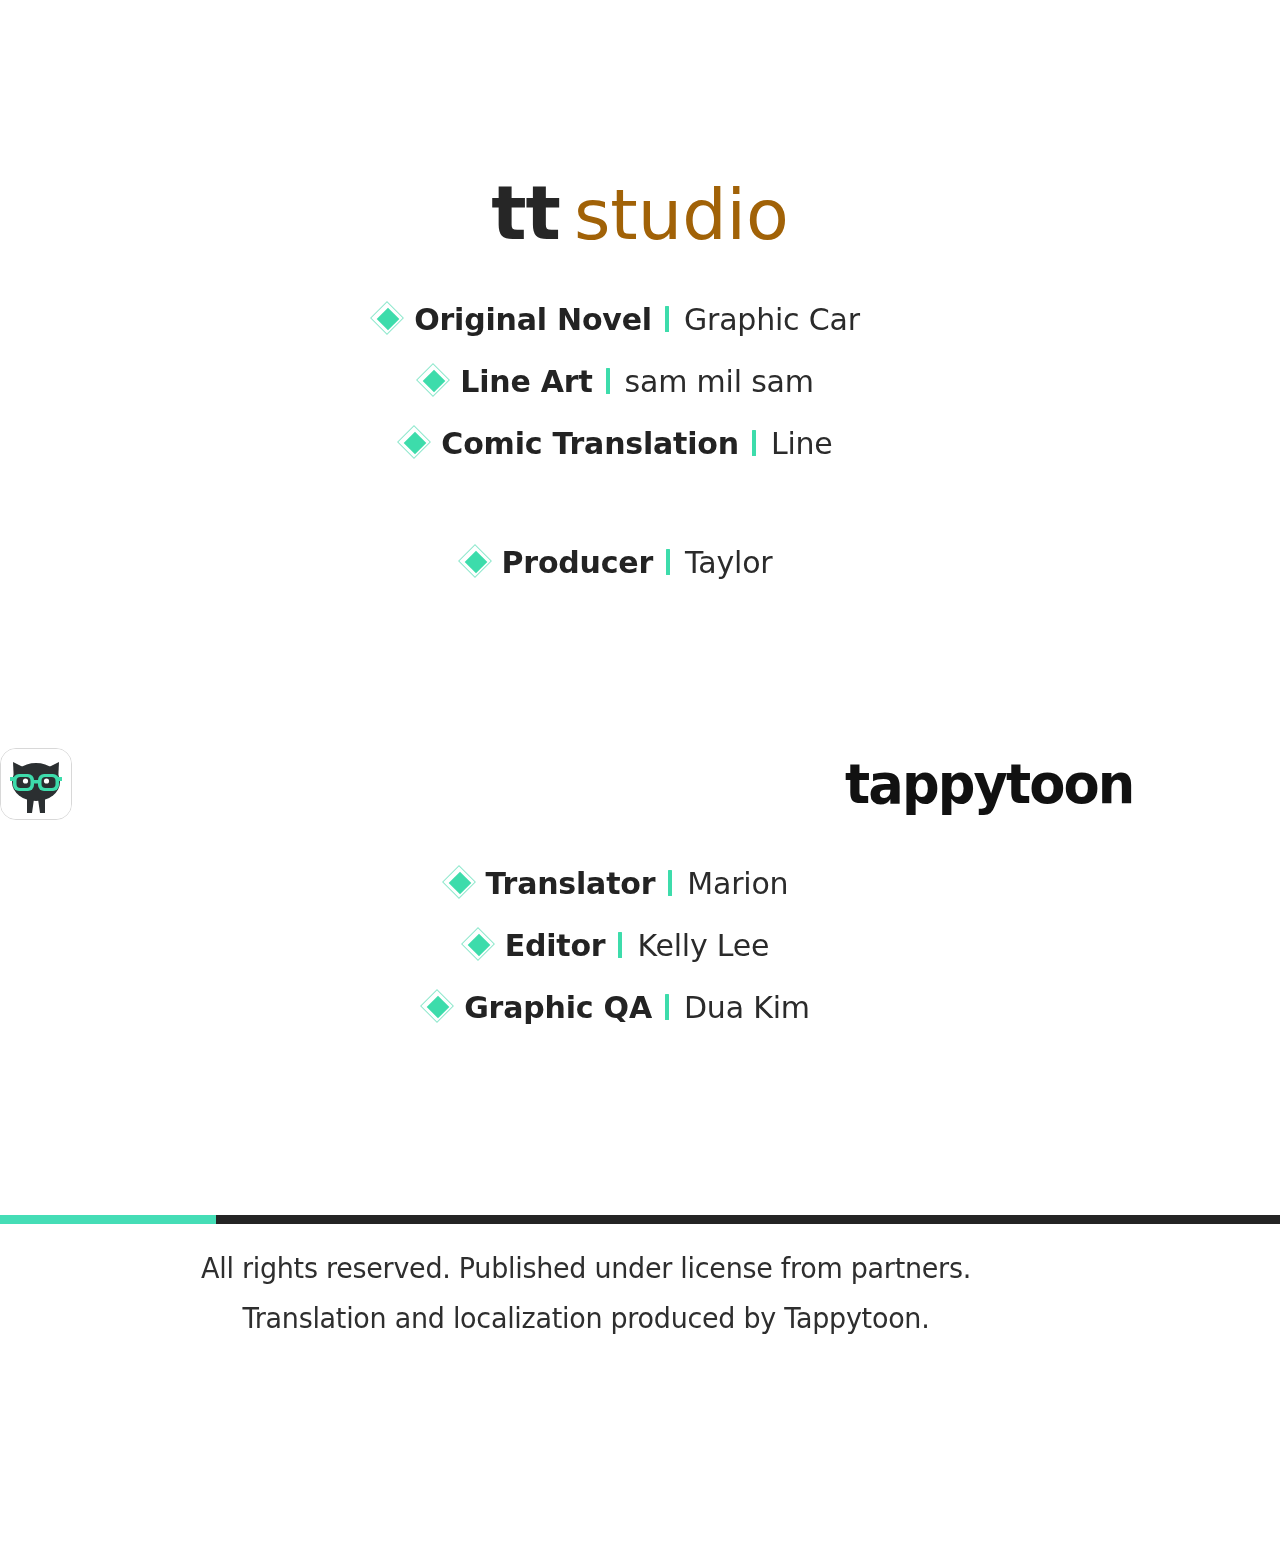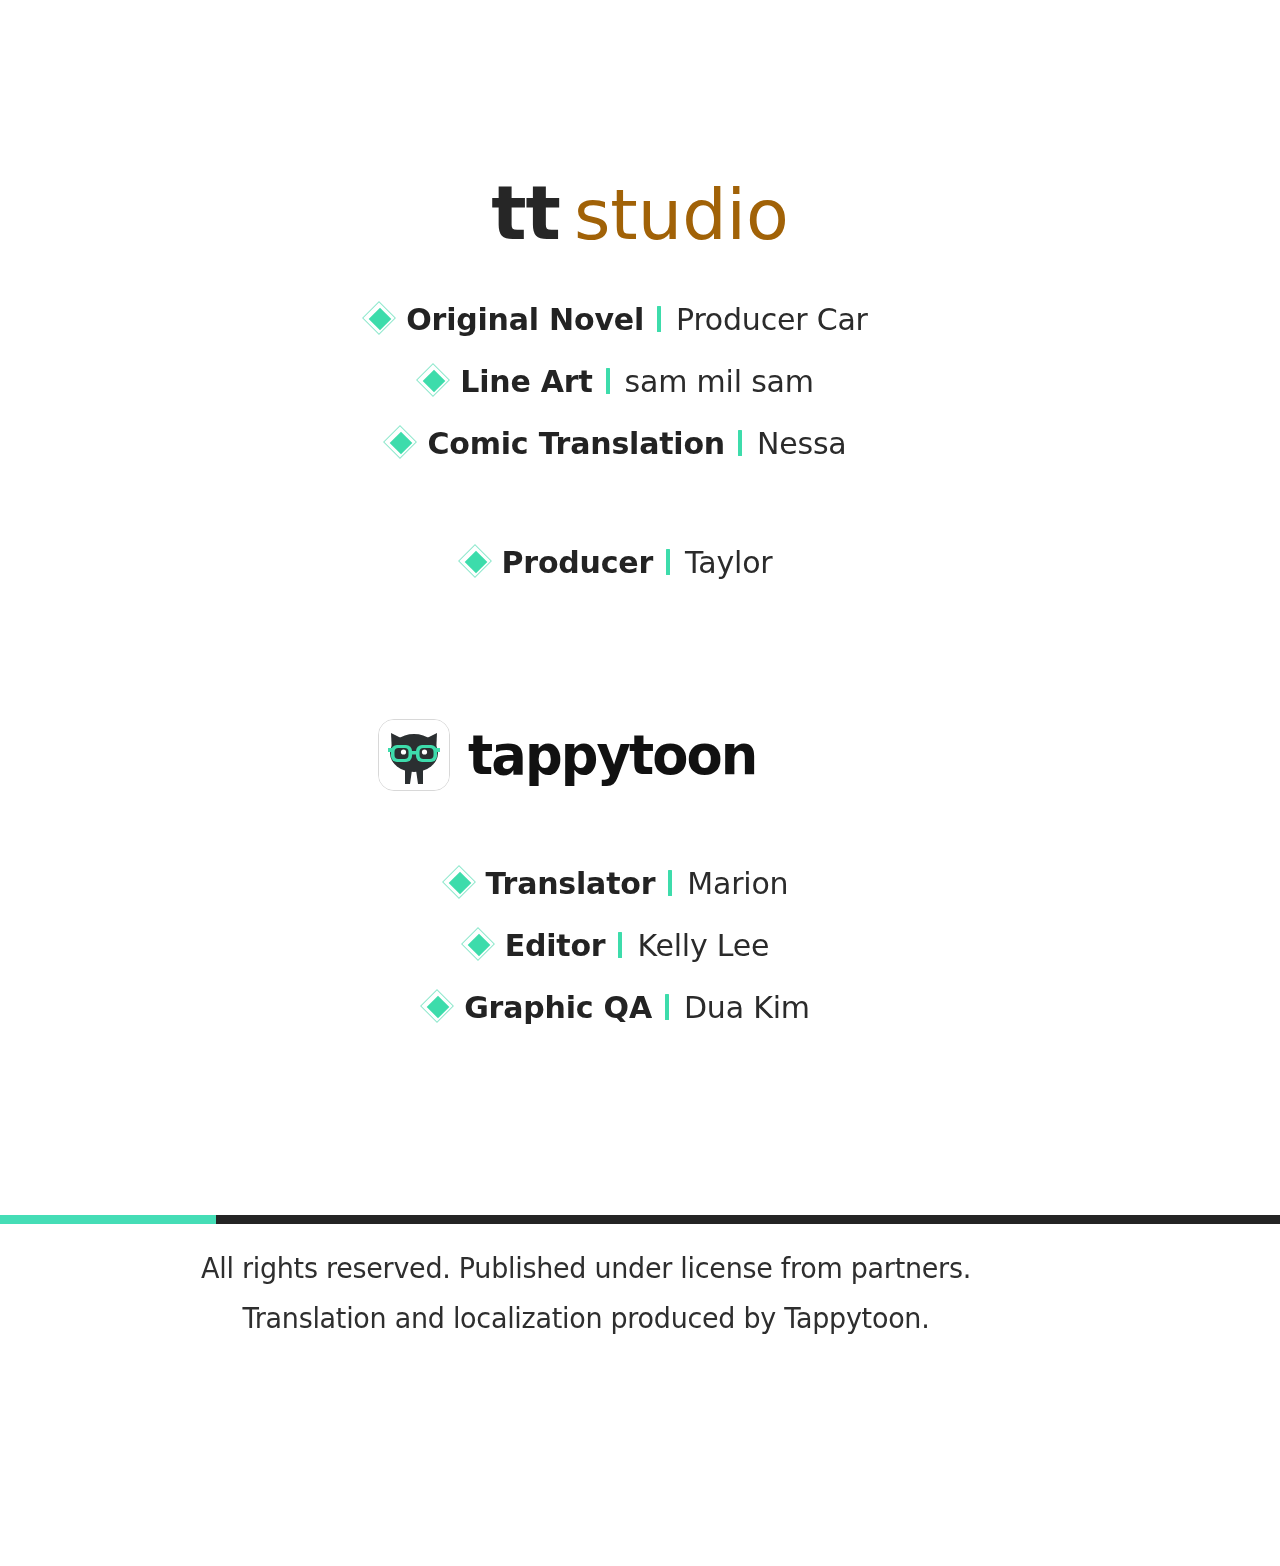--- a/index.html
+++ b/index.html
@@ -114,26 +114,26 @@
     font-family: "DejaVu Sans", sans-serif;
     font-weight: 400;
     font-size: 30px;
     color: #2b2b2b;
     letter-spacing: -0.2px;
   }
 
   
   .brand {
     position: absolute;
-    top: 719px;
+    top: 748px;
     left: 0;
     width: 1152px;
     display: flex;
     align-items: center;
-    justify-content: center;
+    justify-content: space-between;
   }
   .brand-mark {
     width: 72px;
     height: 72px;
     border: 1px solid #d8d8d8;
     border-radius: 16px;
     background: #ffffff;
     box-sizing: border-box;
     margin-right: 18px;
     overflow: hidden;
@@ -197,41 +197,41 @@
 
   <div class="credit-block" id="credits-top">
 
     <div class="credit-row">
       <span class="diamond">
         <span class="ring"></span>
           <span class="core"></span>
       </span>
       <span class="role">Original Novel</span>
       <span class="sep"></span>
-      <span class="name">Producer Car</span>
+      <span class="name">Graphic Car</span>
     </div>
 
     <div class="credit-row">
       <span class="diamond">
         <span class="ring"></span>
           <span class="core"></span>
       </span>
       <span class="role">Line Art</span>
       <span class="sep"></span>
       <span class="name">sam mil sam</span>
     </div>
 
     <div class="credit-row">
       <span class="diamond">
         <span class="ring"></span>
           <span class="core"></span>
       </span>
       <span class="role">Comic Translation</span>
       <span class="sep"></span>
-      <span class="name">Nessa</span>
+      <span class="name">Line</span>
     </div>
 
   </div>
 
   <div class="credit-block" id="credits-producer">
     <div class="credit-row">
       <span class="diamond">
         <span class="ring"></span>
           <span class="core"></span>
       </span>

